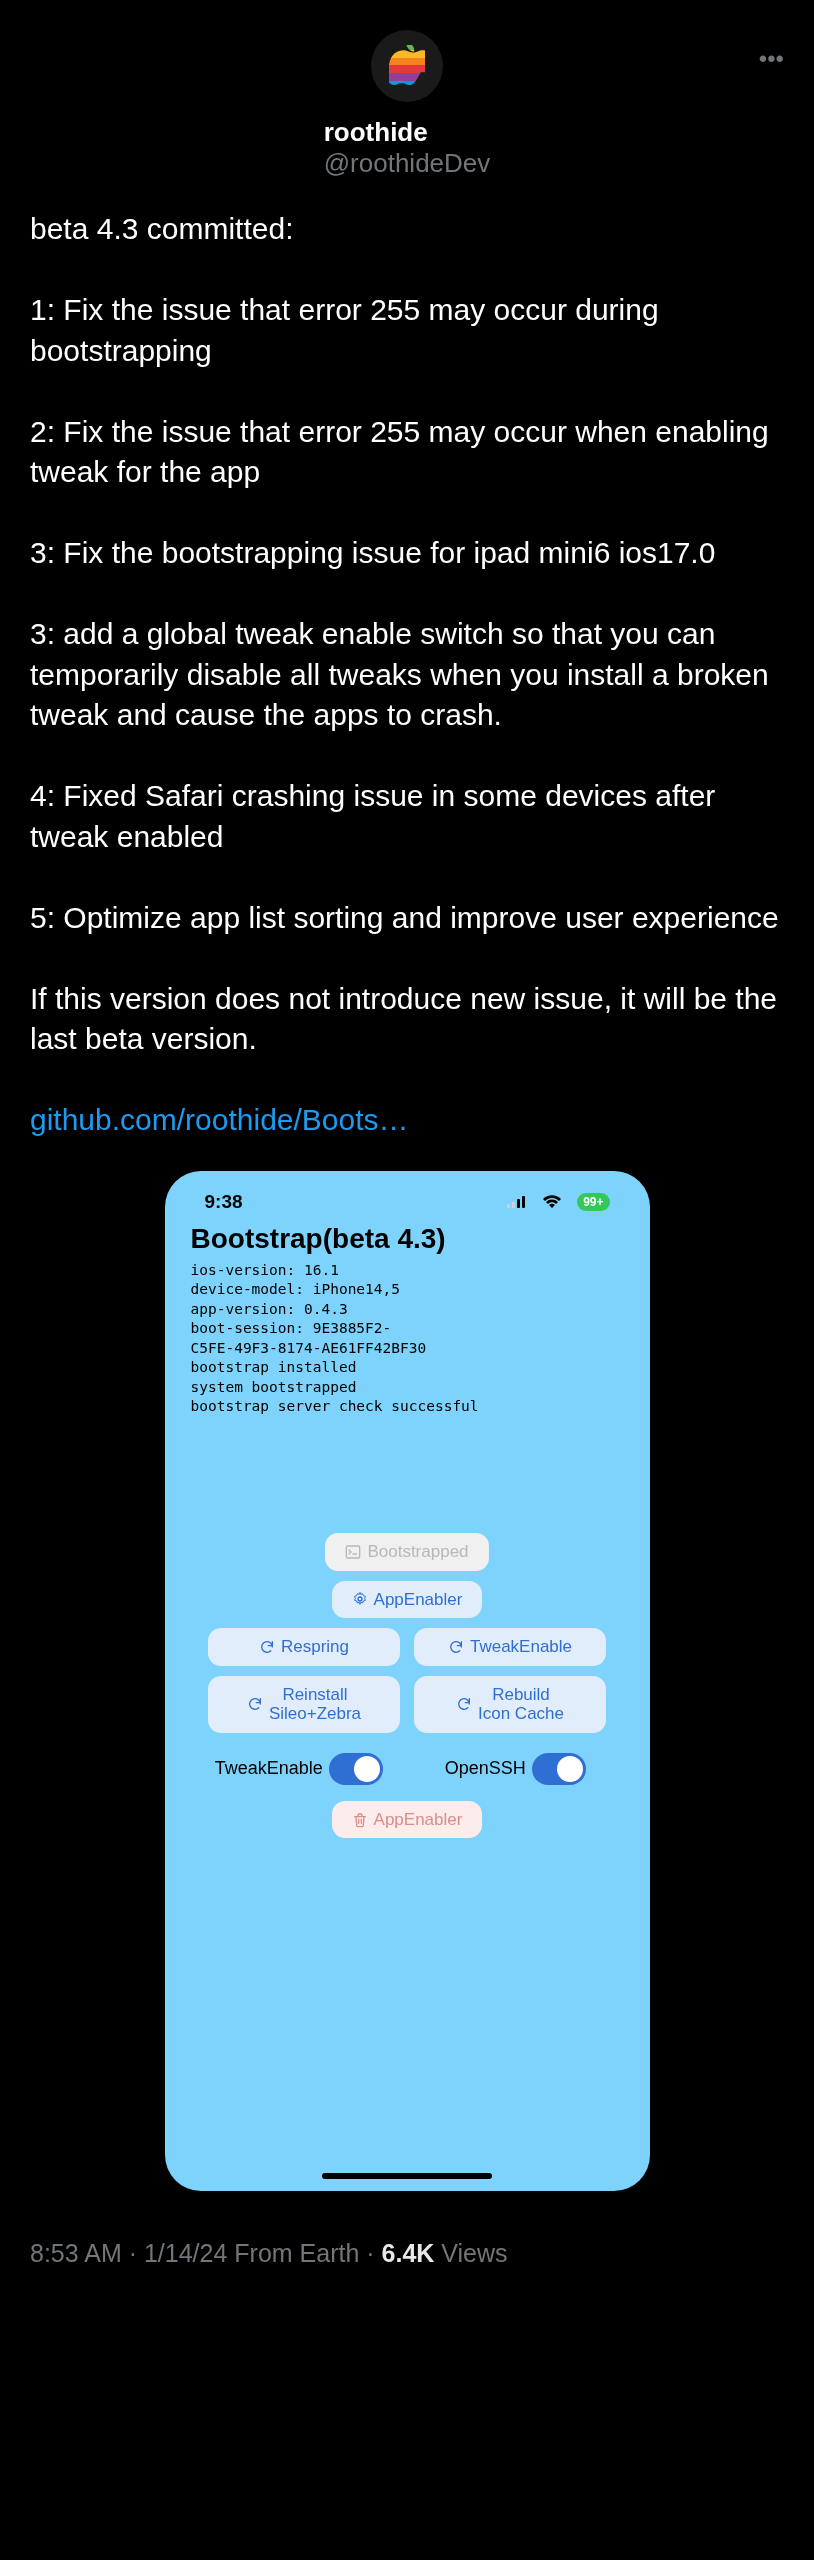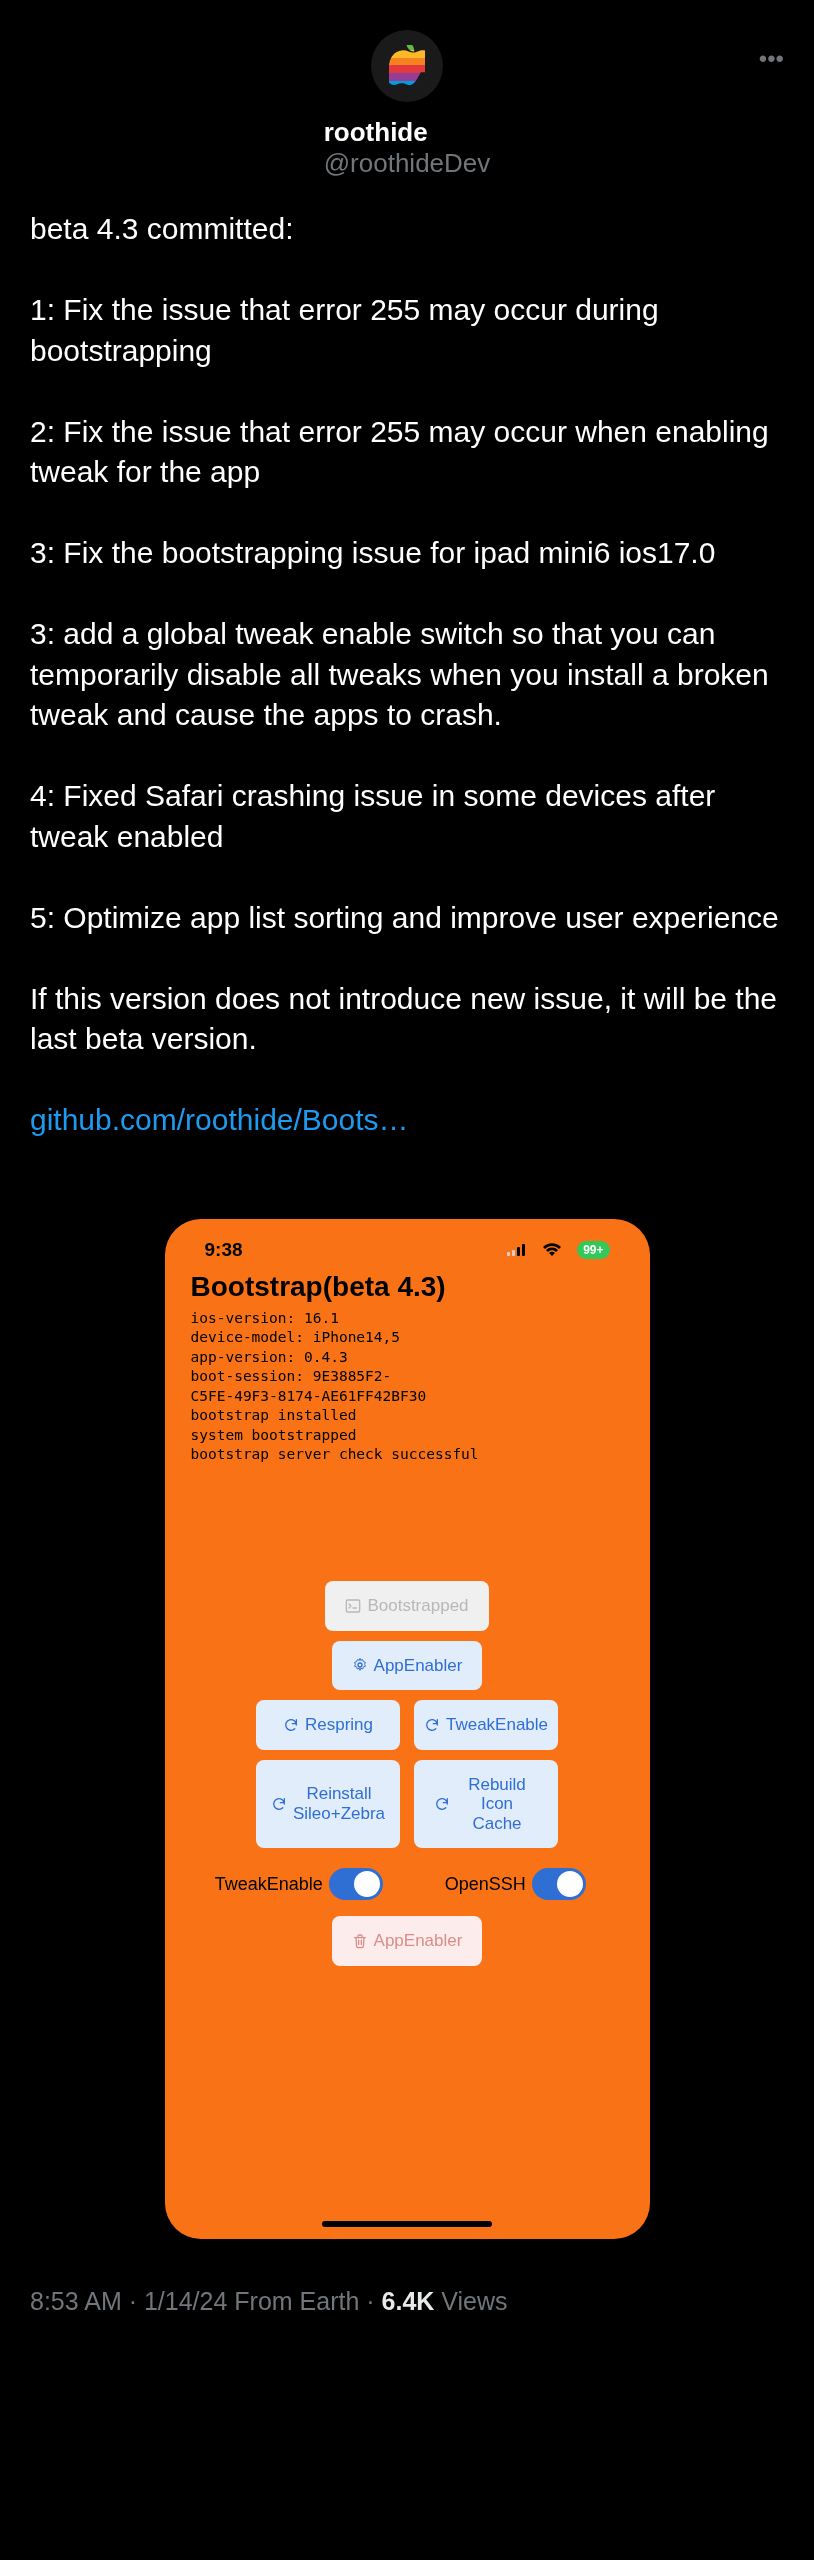--- a/index.html
+++ b/index.html
@@ -54,28 +54,27 @@
 }
 .link { color: #1d9bf0; text-decoration: none; }
 .media-wrap {
   margin-top: 30px;
   display: flex;
   justify-content: center;
 }
 .phone {
   width: 485px;
   height: 1020px;
-  background: #f97316;
+  background: #7dd3fc;
   border-radius: 36px;
   padding: 16px 22px 18px 22px;
   color: #000;
   display: flex;
   flex-direction: column;
   position: relative;
-  margin-top: 48px;
 }
 .statusbar {
   display: flex;
   justify-content: space-between;
   align-items: center;
   font-size: 19px;
   font-weight: 600;
   padding: 4px 18px 8px 18px;
 }
 .status-right { display: flex; align-items: center; gap: 16px; }
@@ -104,32 +103,32 @@
   display: flex;
   flex-direction: column;
   align-items: center;
   gap: 10px;
 }
 .btn {
   display: inline-flex;
   align-items: center;
   justify-content: center;
   gap: 6px;
-  border-radius: 8px;
+  border-radius: 13px;
   font-size: 17px;
-  padding: 15px 20px;
+  padding: 9px 20px;
   border: none;
   text-align: center;
   line-height: 1.15;
 }
 .btn-disabled { background: #f0f0f0; color: #b8b8b8; }
 .btn-primary { background: #e2edfc; color: #2f6fd4; }
 .btn-danger-light { background: #fceceb; color: #d98e8a; }
 .row2 { display: flex; gap: 14px; justify-content: center; width: 100%; }
-.row2 .btn { width: 144px; }
+.row2 .btn { width: 192px; }
 .row-toggle {
   display: flex;
   justify-content: space-between;
   align-items: center;
   width: 100%;
   padding: 6px 4px 0 4px;
   margin-top: 4px;
 }
 .toggle-group { display: flex; align-items: center; gap: 6px; justify-content: center; width: 50%; }
 .toggle-label { font-size: 18px; color: #000; }

